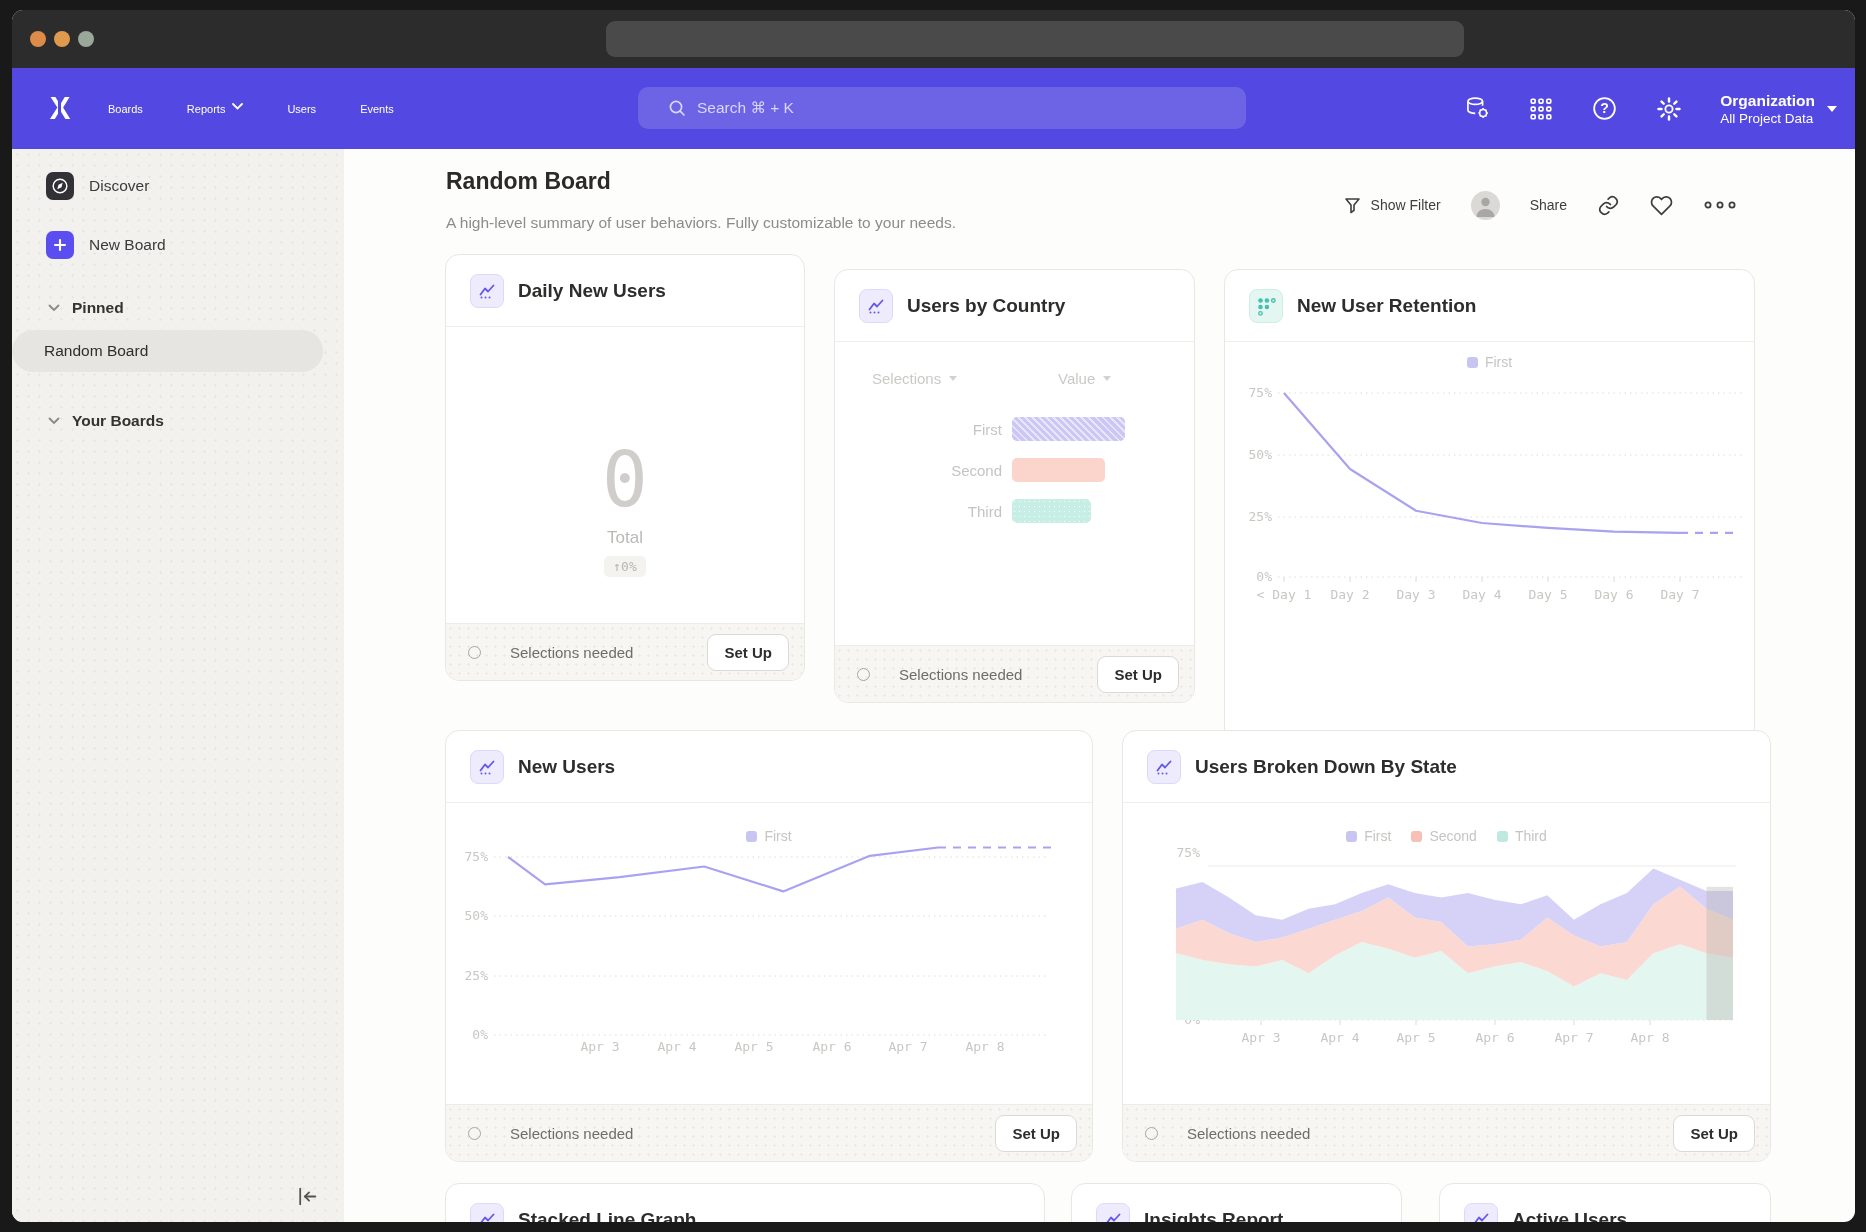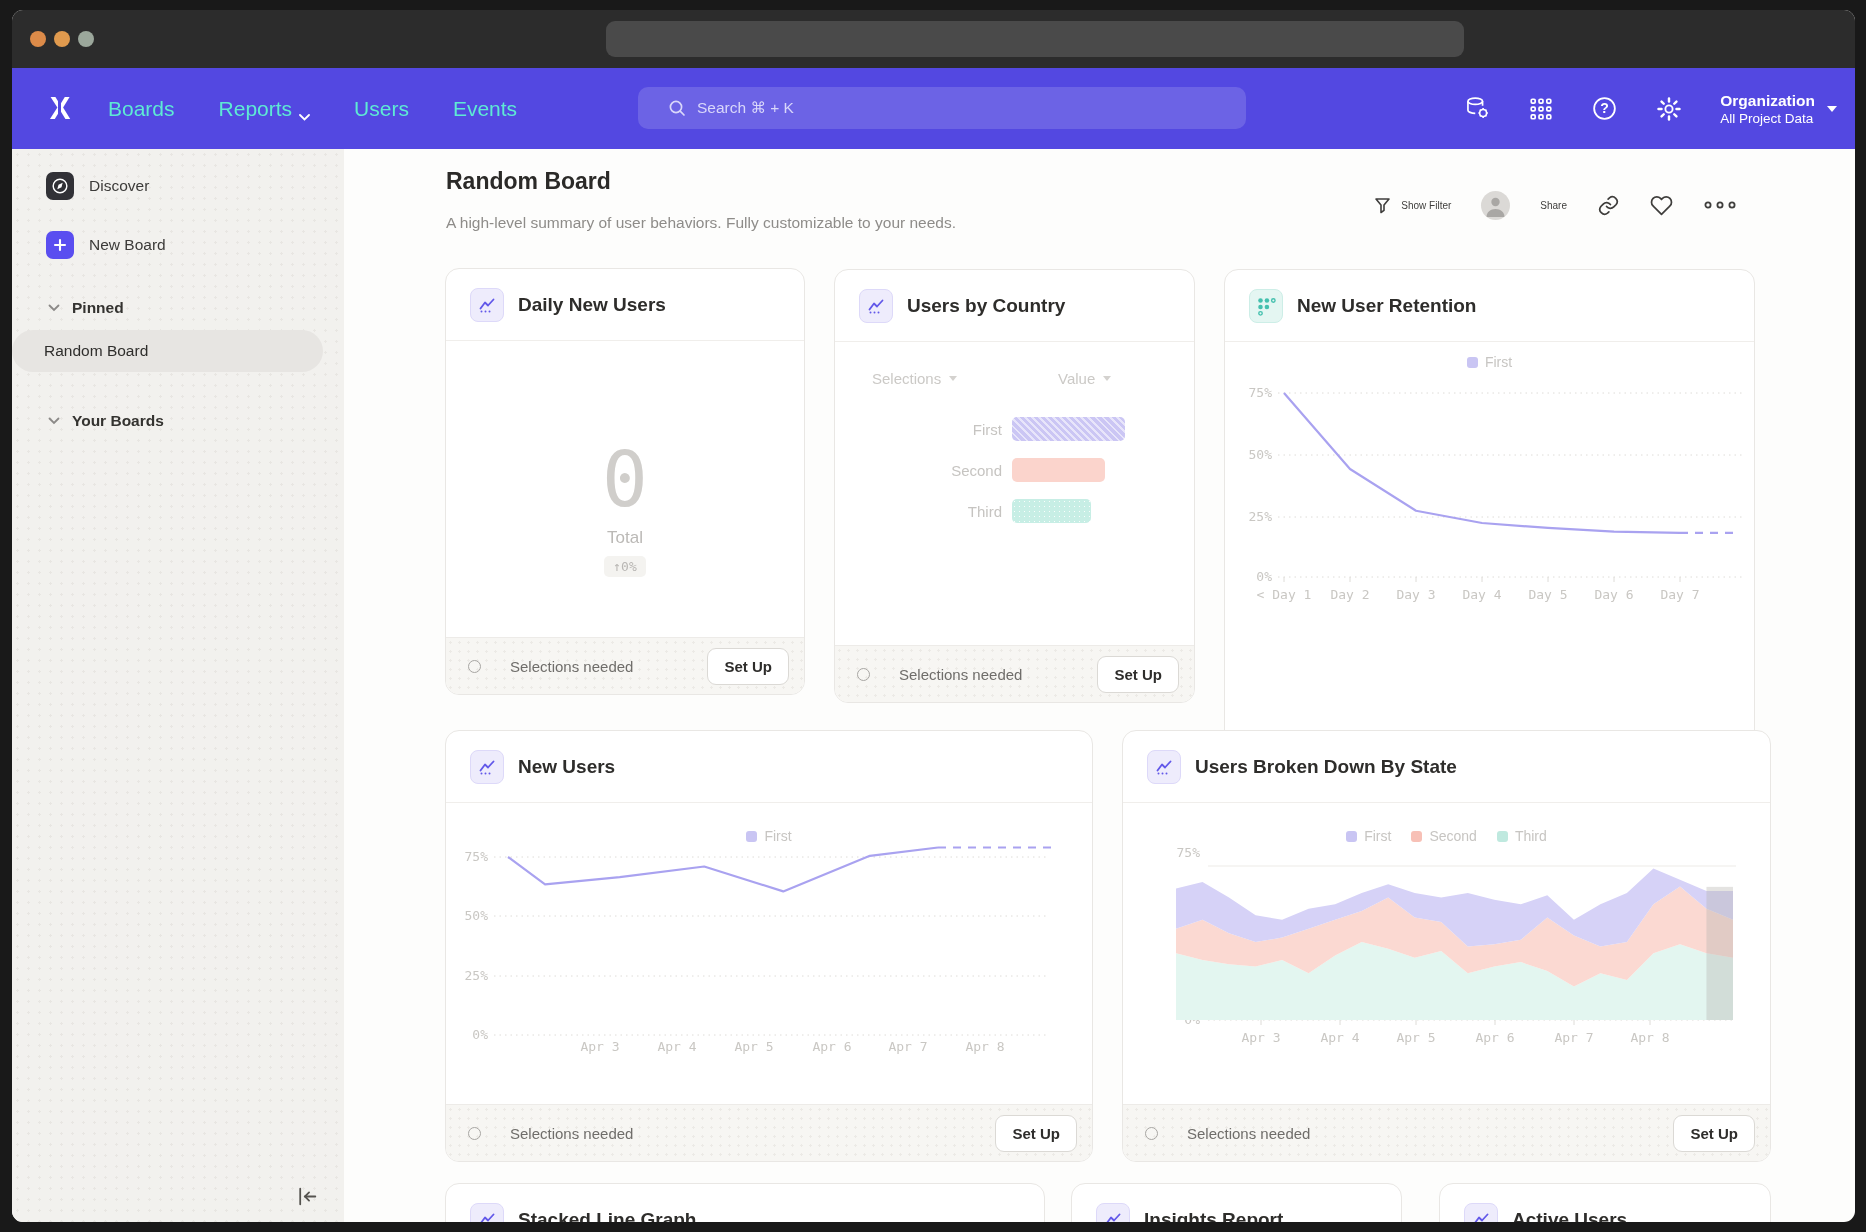--- a/index.html
+++ b/index.html
@@ -7,21 +7,21 @@
   #win{position:absolute;left:12px;top:10px;width:1843px;height:1212px;border-radius:11px;background:#fdfdfc;overflow:hidden}
 
   
   .chrome{position:absolute;left:0;top:0;width:100%;height:58px;background:#2c2c2c}
   .light{position:absolute;top:21px;width:16px;height:16px;border-radius:50%}
   .urlbar{position:absolute;left:594px;top:11px;width:858px;height:36px;border-radius:9px;background:#4a4a4a}
 
   
   .nav{position:absolute;left:0;top:58px;width:100%;height:81px;background:#5348e1}
   .nav-items{position:absolute;left:96px;top:0;height:81px;display:flex;align-items:center;gap:44px}
-  .nav-item{color:#5eead4;font-size:21px;font-weight:500;display:flex;align-items:flex-end;gap:7px;cursor:default}
+  .nav-item{color:#ffffff;font-size:11px;font-weight:500;display:flex;align-items:flex-start;gap:7px;cursor:default}
   .logo{position:absolute;left:33px;top:24px;width:30px;height:34px;color:#fff;font-size:31px;font-weight:700;line-height:34px;text-align:center}
   .logo .slit{position:absolute;left:13px;top:2px;width:3px;height:29px;background:#5348e1}
   .search{position:absolute;left:626px;top:19px;width:608px;height:42px;border-radius:10px;background:rgba(255,255,255,.15);display:flex;align-items:center;padding-left:30px;gap:11px;box-sizing:border-box;color:#d9d7fa;font-size:15.5px}
   .nav-right{position:absolute;right:18px;top:0;height:81px;display:flex;align-items:center;gap:37px}
   .org{display:flex;align-items:center;gap:12px;color:#fff}
   .org-name{font-size:15.5px;font-weight:700;line-height:19px}
   .org-sub{font-size:13.5px;font-weight:400;line-height:17px}
   .tri-down{width:0;height:0;border-left:5px solid transparent;border-right:5px solid transparent;border-top:6px solid #fff}
 
   
@@ -29,21 +29,21 @@
   .side-row{position:absolute;display:flex;align-items:center;gap:15px}
   .side-label{font-size:15.5px;font-weight:500;color:#3c3b39}
   .side-section{font-size:15.5px;font-weight:600;color:#343330}
   .side-ic{width:28px;height:28px;border-radius:7px;display:flex;align-items:center;justify-content:center;flex:none}
   .sel-pill{position:absolute;left:0;top:181px;width:311px;height:42px;background:#e7e5e2;border-radius:21px;display:flex;align-items:center;padding-left:32px;box-sizing:border-box;font-size:15.5px;color:#2f2e2c}
 
   
   .pg-title{position:absolute;left:434px;top:158px;font-size:23px;font-weight:700;color:#2b2a28}
   .pg-sub{position:absolute;left:434px;top:204px;font-size:15.5px;color:#8e8c89}
   .actions{position:absolute;right:118px;top:178px;height:34px;display:flex;align-items:center;gap:30px}
-  .act{display:flex;align-items:center;gap:10px;font-size:10px;font-weight:500;color:#3f3e3c}
+  .act{display:flex;align-items:center;gap:10px;font-size:14px;font-weight:500;color:#3f3e3c}
   .avatar{width:29px;height:29px;border-radius:50%;background:#dbd9d6;overflow:hidden;position:relative}
 
   
   .card{position:absolute;background:#fff;border:1px solid #e9e7e4;border-radius:14px;box-sizing:border-box}
   .card-head{position:absolute;left:0;top:0;right:0;height:71px;border-bottom:1px solid #f0eeeb;display:flex;align-items:center;padding-left:24px;gap:14px}
   .chart-ic{width:34px;height:34px;border-radius:8px;background:#eeecfc;border:1px solid #ddd9f9;display:flex;align-items:center;justify-content:center;flex:none;box-sizing:border-box}
   .chart-ic.teal{background:#e4f6f2;border-color:#cdeee7}
   .card-title{font-size:19px;font-weight:700;color:#2e2d2b;white-space:nowrap}
   .card-foot{position:absolute;left:0;right:0;bottom:0;height:57px;background:#f7f6f3;background-image:radial-gradient(circle,#eceae6 1px,transparent 1.2px);background-size:9px 9px;border-top:1px solid #edebe8;border-radius:0 0 13px 13px;display:flex;align-items:center;padding:0 15px 0 22px;box-sizing:border-box}
   .foot-status{display:flex;align-items:center;gap:29px;color:#6f6d6a;font-size:15px;flex:1}
@@ -239,21 +239,21 @@
       </svg>
     <svg width="34" height="12" viewBox="0 0 34 12">
         <g fill="none" stroke="#3f3e3c" stroke-width="1.8">
           <circle cx="5" cy="6" r="2.6"></circle>
           <circle cx="17" cy="6" r="2.6"></circle>
           <circle cx="29" cy="6" r="2.6"></circle>
         </g>
       </svg>
   </div>
 
-  <div class="card" style="left:433px;top:258px;width:360px;height:427px">
+  <div class="card" style="left:433px;top:244px;width:360px;height:427px">
     <div class="card-head">
       <span class="chart-ic">
         <svg width="20" height="20" viewBox="0 0 20 20">
             <polyline points="3.5,13.5 8,7.5 11,10.5 16.5,4.5" fill="none" stroke="#6258e9" stroke-width="1.8" stroke-linecap="round" stroke-linejoin="round"></polyline>
             <g fill="#6258e9">
               <circle cx="4.5" cy="16.6" r="1"></circle>
               <circle cx="8.5" cy="16.6" r="1"></circle>
               <circle cx="12.5" cy="16.6" r="1"></circle>
             </g>
           </svg>

